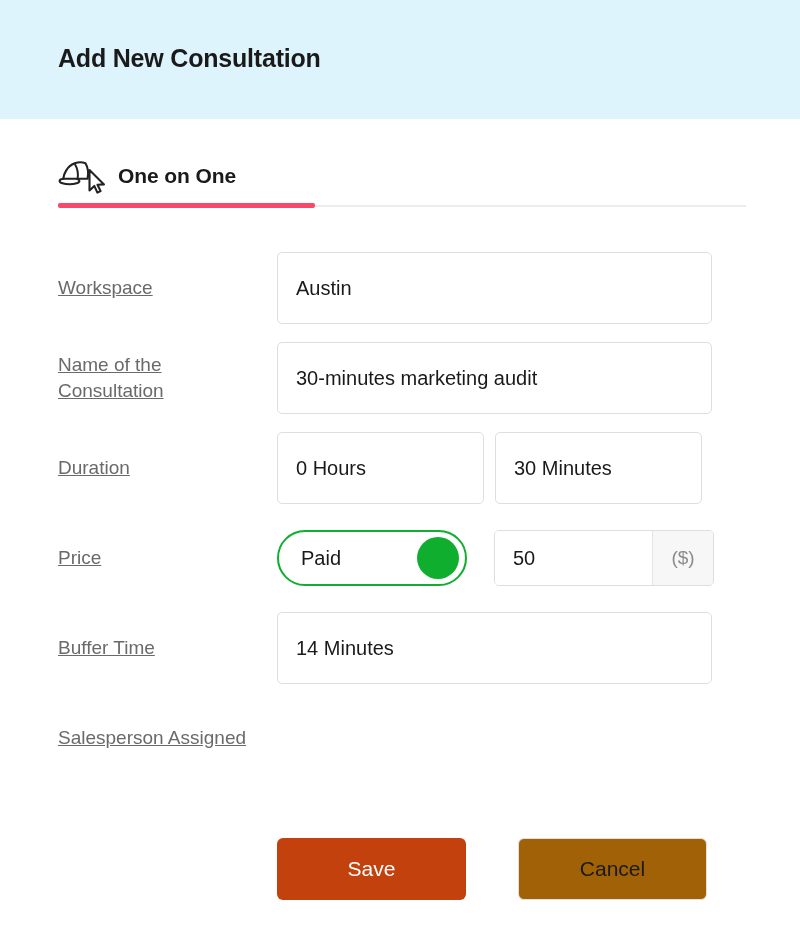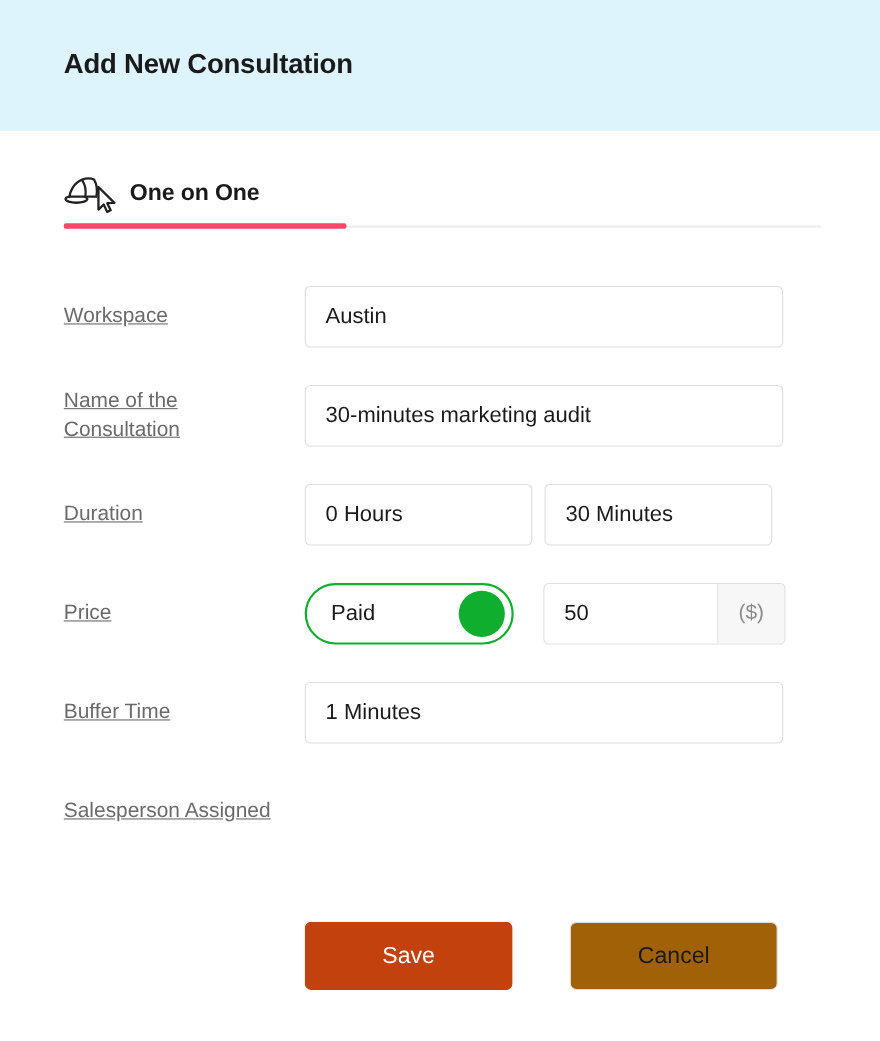--- a/index.html
+++ b/index.html
@@ -107,21 +107,21 @@
     text-decoration: underline;
   }
   .fields {
     position: absolute;
     left: 277px;
     display: flex;
     align-items: center;
   }
 
   .input {
-    height: 56px;
+    height: 72px;
     border: 1px solid #dedede;
     border-radius: 5px;
     background: #ffffff;
     display: flex;
     align-items: center;
     padding: 0 18px;
     font-size: 20px;
     color: #1a1a1a;
   }
   .input.wide { width: 435px; }
@@ -309,21 +309,21 @@
           </div>
           <div class="price-suffix">($)</div>
         </div>
       </div>
     </div>
 
     <div class="row">
       <div class="label">Buffer Time</div>
       <div class="fields">
         <div class="input wide">
-          <span>1 Minutes</span>
+          <span>14 Minutes</span>
         </div>
       </div>
     </div>
 
     <div class="row">
       <div class="label">Salesperson Assigned</div>
     </div>
 
   </div>
 

